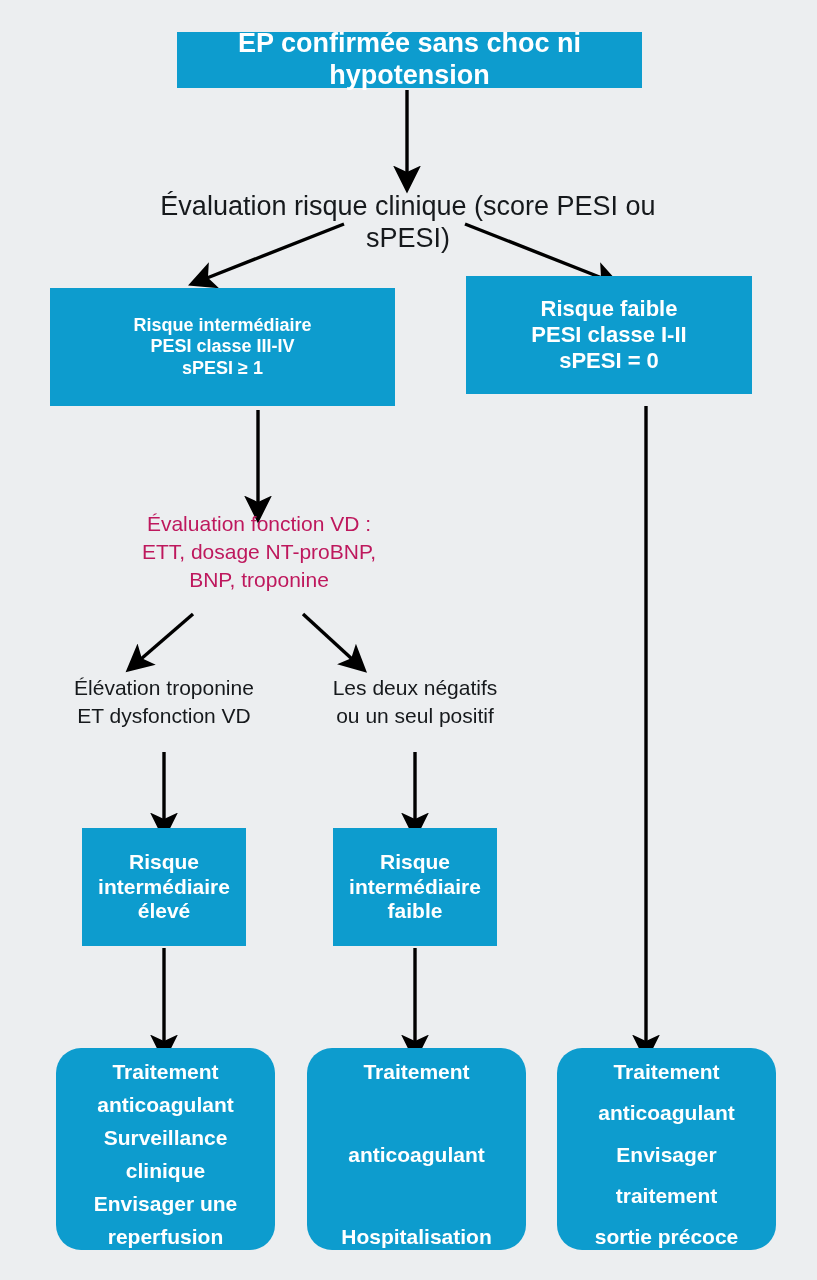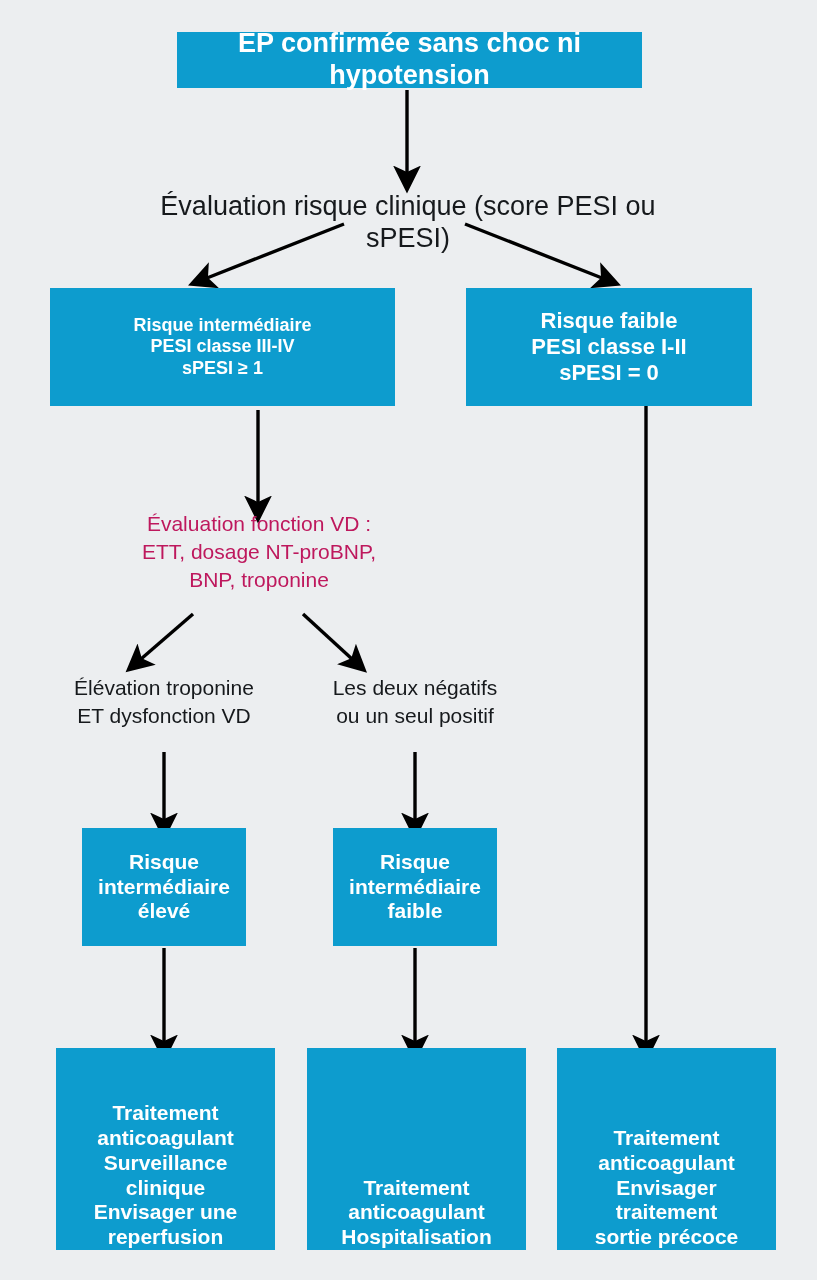--- a/index.html
+++ b/index.html
@@ -25,21 +25,21 @@
     color: #ffffff;
     font-weight: bold;
     text-align: center;
     line-height: 1.18;
     display: flex;
     flex-direction: column;
     align-items: center;
     box-sizing: border-box;
   }
   .box.center-v { justify-content: center; }
-  .box.top-v { justify-content: flex-end; }
+  .box.top-v { justify-content: space-between; border-radius: 25px; }
   .box .ln { display: block; width: 100%; }
 
   
   .textnode {
     position: absolute;
     text-align: center;
     line-height: 1.2;
     color: #16191c;
     box-sizing: border-box;
   }
@@ -98,21 +98,21 @@
   <div class="textnode" style="left:158px; top:190px; width:500px; font-size:27px;">
     <span class="ln">Évaluation risque clinique (score PESI ou sPESI)</span>
   </div>
 
   <div class="box center-v" style="left:50px; top:288px; width:345px; height:118px; font-size:18px; padding:0 0;">
     <span class="ln">Risque intermédiaire</span>
     <span class="ln">PESI classe III-IV</span>
     <span class="ln">sPESI ≥ 1</span>
   </div>
 
-  <div class="box center-v" style="left:466px; top:288px; width:286px; height:118px; font-size:22px; padding:16px 8px;">
+  <div class="box center-v" style="left:466px; top:276px; width:286px; height:118px; font-size:22px; padding:16px 8px;">
     <span class="ln">Risque faible</span>
     <span class="ln">PESI classe I-II</span>
     <span class="ln">sPESI = 0</span>
   </div>
 
   <div class="textnode accent" style="left:128px; top:510px; width:262px; font-size:21px; line-height:1.33;">
     <span class="ln">Évaluation fonction VD :</span>
     <span class="ln">ETT, dosage NT-proBNP,</span>
     <span class="ln">BNP, troponine</span>
   </div>

